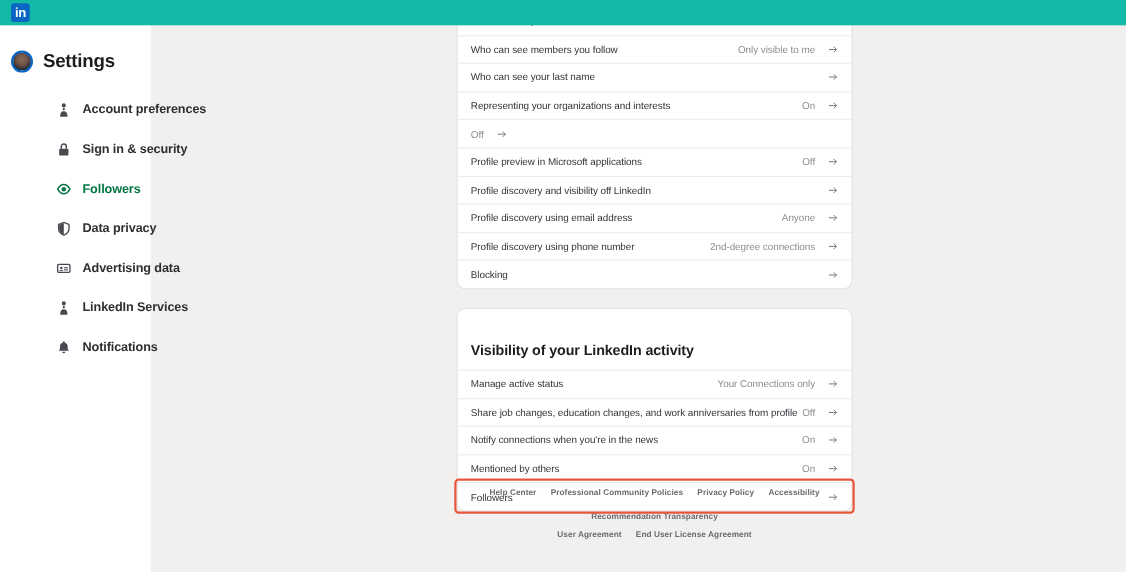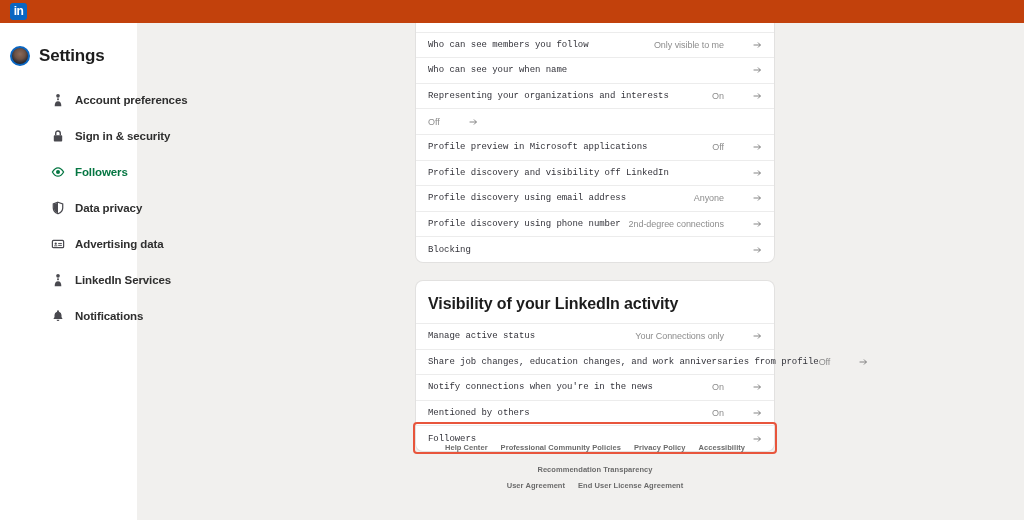--- a/index.html
+++ b/index.html
@@ -10,21 +10,21 @@
     font-family: "Liberation Sans", sans-serif;
     background: #f1f0ee;
   }
 
   
   #topbar {
     position: absolute;
     top: 0; left: 0;
     width: 1024px;
     height: 23px;
-    background: #c2410c;
+    background: #14b8a6;
     z-index: 5;
   }
   #li-logo {
     position: absolute;
     left: 10px; top: 3px;
     width: 17px; height: 17px;
     background: #0a66c2;
     border-radius: 3px;
     color: #ffffff;
     font-weight: bold;
@@ -107,50 +107,49 @@
     left: 279px;
     width: 358px;
     background: #ffffff;
     border-radius: 7px;
     box-shadow: 0 0 0 1px rgba(0,0,0,0.06);
   }
   #card-top { top: -17px; }
   #card-activity { top: 258px; }
 
   .section-title {
-    font-size: 16px;
+    font-size: 13px;
     font-weight: bold;
     color: #1d1d1d;
-    padding: 14px 12px 10px 12px;
+    padding: 30px 12px 10px 12px;
     letter-spacing: -0.1px;
   }
 
   .row {
     display: flex;
     align-items: center;
     height: 25.6px;
     padding: 0 12px;
     border-top: 1px solid #ececec;
     cursor: pointer;
     position: relative;
   }
   .row:first-of-type { border-top: none; }
   .row-label {
     font-size: 9px;
     color: #33333a;
     white-space: nowrap;
     flex: 1 1 auto;
     letter-spacing: -0.05px;
-    font-family: Liberation Mono, monospace;
   }
   .row-value {
     font-size: 9px;
     color: #8d8d8d;
     white-space: nowrap;
-    margin-right: 28px;
+    margin-right: 11px;
     letter-spacing: -0.05px;
   }
   .row-arrow {
     width: 10px; height: 10px;
     flex: 0 0 10px;
     color: #6b6b6b;
   }
   .row-arrow svg { display: block; }
 
   .row.highlighted {
@@ -297,21 +296,21 @@
       <span class="row-label">Who can see members you follow</span>
       <span class="row-value">Only visible to me</span>
       <span class="row-arrow">
         <svg width="10" height="10" viewBox="0 0 16 16" fill="none" stroke="#6b6b6b" stroke-width="1.3">
             <path d="M2.5 8h11M9.5 4l4 4-4 4"></path>
           </svg>
       </span>
     </div>
 
     <div class="row">
-      <span class="row-label">Who can see your when name</span>
+      <span class="row-label">Who can see your last name</span>
       <span class="row-value"></span>
       <span class="row-arrow">
         <svg width="10" height="10" viewBox="0 0 16 16" fill="none" stroke="#6b6b6b" stroke-width="1.3">
             <path d="M2.5 8h11M9.5 4l4 4-4 4"></path>
           </svg>
       </span>
     </div>
 
     <div class="row">
       <span class="row-label">Representing your organizations and interests</span>

